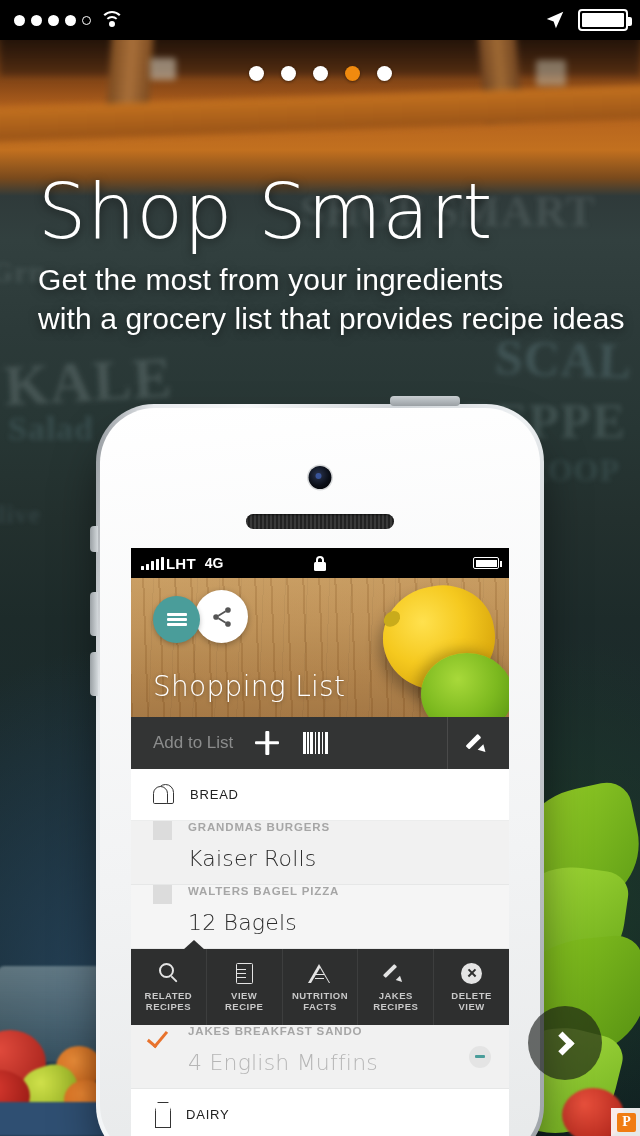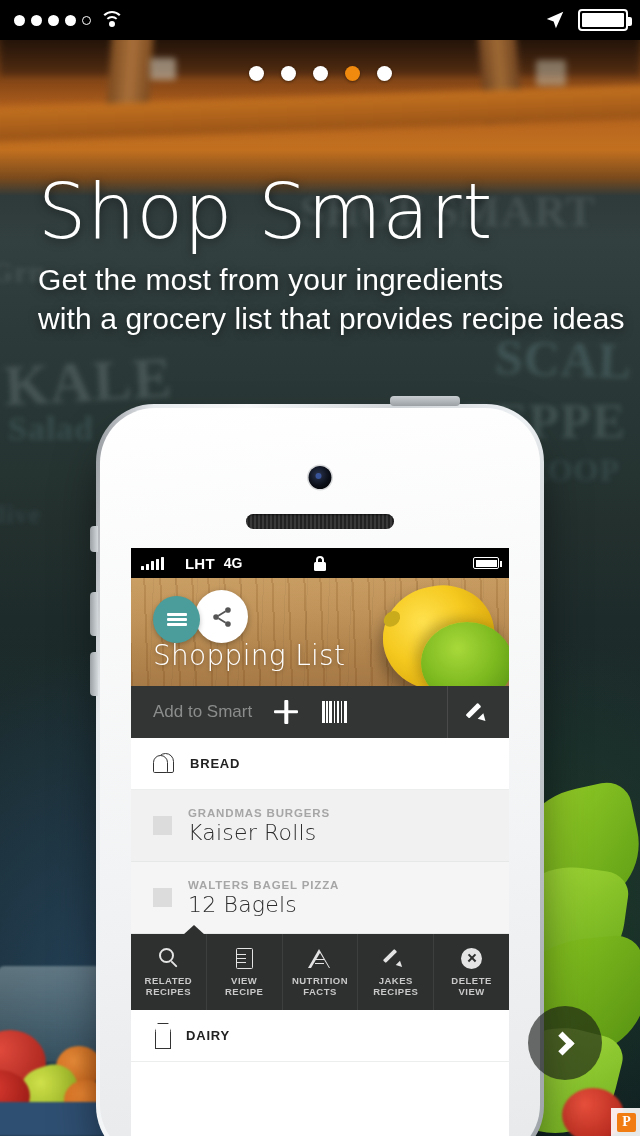--- a/index.html
+++ b/index.html
@@ -126,32 +126,32 @@
   .pscreen { position:absolute; left:35px; top:144px; width:378px; height:640px; overflow:hidden;
              background:#fff; }
 
   
   .app-status { height:30px; background:#000; color:#fff; display:flex; align-items:center;
                 position:relative; padding:0 10px; }
   .sig { display:flex; align-items:flex-end; gap:2px; height:13px; }
   .sig b { display:block; width:3px; background:#fff; border-radius:.5px; }
   .sig b:nth-child(1){height:4px;} .sig b:nth-child(2){height:6px;}
   .sig b:nth-child(3){height:9px;} .sig b:nth-child(4){height:11px;} .sig b:nth-child(5){height:13px;}
-  .app-carrier { font-size:15px; font-weight:700; margin-left:21px; letter-spacing:.2px; }
+  .app-carrier { font-size:15px; font-weight:700; margin-left:2px; letter-spacing:.2px; }
   .app-net { font-size:14px; font-weight:700; margin-left:9px; }
   .lockico { position:absolute; left:50%; transform:translateX(-50%); width:12px; height:15px; }
   .lockico .shackle { position:absolute; left:50%; transform:translateX(-50%); top:0; width:8px; height:7px;
                       border:2px solid #fff; border-bottom:none; border-radius:4px 4px 0 0; }
   .lockico .bodyl { position:absolute; bottom:0; left:0; width:12px; height:9px; background:#fff; border-radius:1.5px; }
   .app-batt { margin-left:auto; width:26px; height:12px; border:1.5px solid #fff; border-radius:2px; position:relative; }
   .app-batt:after { content:""; position:absolute; right:-4px; top:3px; width:2.5px; height:6px; background:#fff; }
   .app-batt i { position:absolute; inset:1.5px; background:#fff; }
 
   
-  .app-hero { height:108px; position:relative; overflow:hidden;
+  .app-hero { height:139px; position:relative; overflow:hidden;
               background:
                repeating-linear-gradient(92deg, rgba(0,0,0,.045) 0 1px, rgba(255,255,255,0) 1px 22px),
                linear-gradient(178deg,#c79a5e 0%,#bb8d52 35%,#ab7c44 70%,#9d6f3c 100%); }
   .board-grain { position:absolute; inset:0;
       background:repeating-linear-gradient(88deg, rgba(120,80,40,.16) 0 2px, rgba(255,235,200,.06) 2px 16px); }
   .lemon { position:absolute; right:14px; top:8px; width:112px; height:104px; border-radius:50% 48% 50% 52%;
            background:radial-gradient(circle at 38% 32%, #ffe14e 0%, #f5c91f 42%, #d8a60c 80%, #b98705 100%);
            transform:rotate(-10deg); box-shadow:-6px 8px 14px rgba(0,0,0,.28); }
   .lemon:before { content:""; position:absolute; left:4px; top:18px; width:18px; height:14px; border-radius:50%;
                   background:#c9ab1b; transform:rotate(-30deg); }
@@ -183,37 +183,37 @@
   .pencil b { position:absolute; left:3px; top:1px; width:4.5px; height:17px; background:#fff;
               transform:rotate(45deg); transform-origin:50% 50%; border-radius:1px; }
   .pencil i { position:absolute; right:3px; bottom:1px; width:0;height:0;
               border-left:4px solid transparent; border-right:4px solid transparent;
               border-top:7px solid #fff; transform:rotate(-45deg); }
 
   
   .list { background:#fff; }
   .cat { height:52px; display:flex; align-items:center; padding-left:22px; background:#fff;
          border-bottom:1px solid #eceded; }
-  .cat .catlabel { font-size:13px; font-weight:700; letter-spacing:.8px; color:#222; margin-left:13px;text-align:center; }
+  .cat .catlabel { font-size:13px; font-weight:400; letter-spacing:.8px; color:#222; margin-left:13px;text-align:center; }
   .bread-ico { width:24px; height:22px; position:relative; }
   .bread-ico .sl { position:absolute; border:1.8px solid #333; border-radius:9px 9px 2px 2px; }
   .bread-ico .s1 { left:4px; top:0; width:17px; height:20px; background:#fff; }
   .bread-ico .s2 { left:0; top:2px; width:15px; height:18px; background:#fff; }
   .milk-ico { width:20px; height:26px; position:relative; }
   .milk-ico .car { position:absolute; left:2px; bottom:0; width:16px; height:19px; border:1.8px solid #333; background:#fff; }
   .milk-ico .top { position:absolute; left:2px; top:0; width:16px; height:9px; border:1.8px solid #333;
                    border-bottom:none; background:#fff; clip-path:polygon(0 100%,18% 0,82% 0,100% 100%); }
 
-  .item { height:72px; display:flex; align-items:center; position:relative; padding-left:22px;
+  .item { height:64px; display:flex; align-items:flex-start; position:relative; padding-left:22px;
           border-bottom:1px solid #e6e7e7; background:#f1f1f1; }
   .item.alt { background:#f5f5f5; }
   .chk { width:19px; height:19px; background:#dcdcdc; flex:0 0 auto; }
   .itxt { margin-left:16px; }
   .isub { font-size:11.5px; font-weight:700; letter-spacing:.85px; color:#a6a6a6; }
-  .iname { font-size:22px; font-weight:300; color:#2c2c2c; margin-top:1px; letter-spacing:.2px;
+  .iname { font-size:22px; font-weight:300; color:#2c2c2c; margin-top:13px; letter-spacing:.2px;
            font-family:"DejaVu Sans", sans-serif; }
   .item.done .iname { color:#b6b6b6; }
   .tickwrap { width:19px; flex:0 0 auto; position:relative; height:26px; }
   .tick { position:absolute; left:-1px; top:2px; width:11px; height:20px; border:solid #e8722c;
           border-width:0 3.2px 3.2px 0; transform:rotate(40deg); }
   .minus { position:absolute; right:18px; top:50%; transform:translateY(-50%); width:22px; height:22px;
            border-radius:50%; background:#e4e4e4; display:flex; align-items:center; justify-content:center; }
   .minus b { display:block; width:10px; height:3px; background:#4a9d9a; border-radius:1px; }
 
   
@@ -370,21 +370,21 @@
           <div>
             <i></i>
               <i></i>
               <i></i>
           </div>
         </div>
         <div class="app-title">Shopping List</div>
       </div>
 
       <div class="addbar">
-        <div class="ph">Add to Smart</div>
+        <div class="ph">Add to List</div>
         <div class="ico-plus"></div>
         <div class="ico-barcode">
           <b style="width:2.4px"></b>
             <b style="width:1.4px"></b>
             <b style="width:3.2px"></b>
           <b style="width:1.4px"></b>
             <b style="width:2.2px"></b>
             <b style="width:1.4px"></b>
           <b style="width:3.2px"></b>
         </div>
@@ -474,20 +474,32 @@
             <div class="ai">
                 <div class="xcirc"></div>
               </div>
             <div class="lbl">
               <span>DELETE</span><br>
               <span>VIEW</span>
             </div>
           </div>
         </div>
 
+        <div class="item done">
+          <div class="tickwrap">
+              <div class="tick"></div>
+            </div>
+          <div class="itxt">
+            <div class="isub">JAKES BREAKFAST SANDO</div>
+            <div class="iname">4 English Muffins</div>
+          </div>
+          <div class="minus">
+              <b></b>
+            </div>
+        </div>
 
         <div class="cat">
           <div class="milk-ico">
             <div class="car"></div>
               <div class="top"></div>
           </div>
           <div class="catlabel">DAIRY</div>
         </div>
 
       </div>

